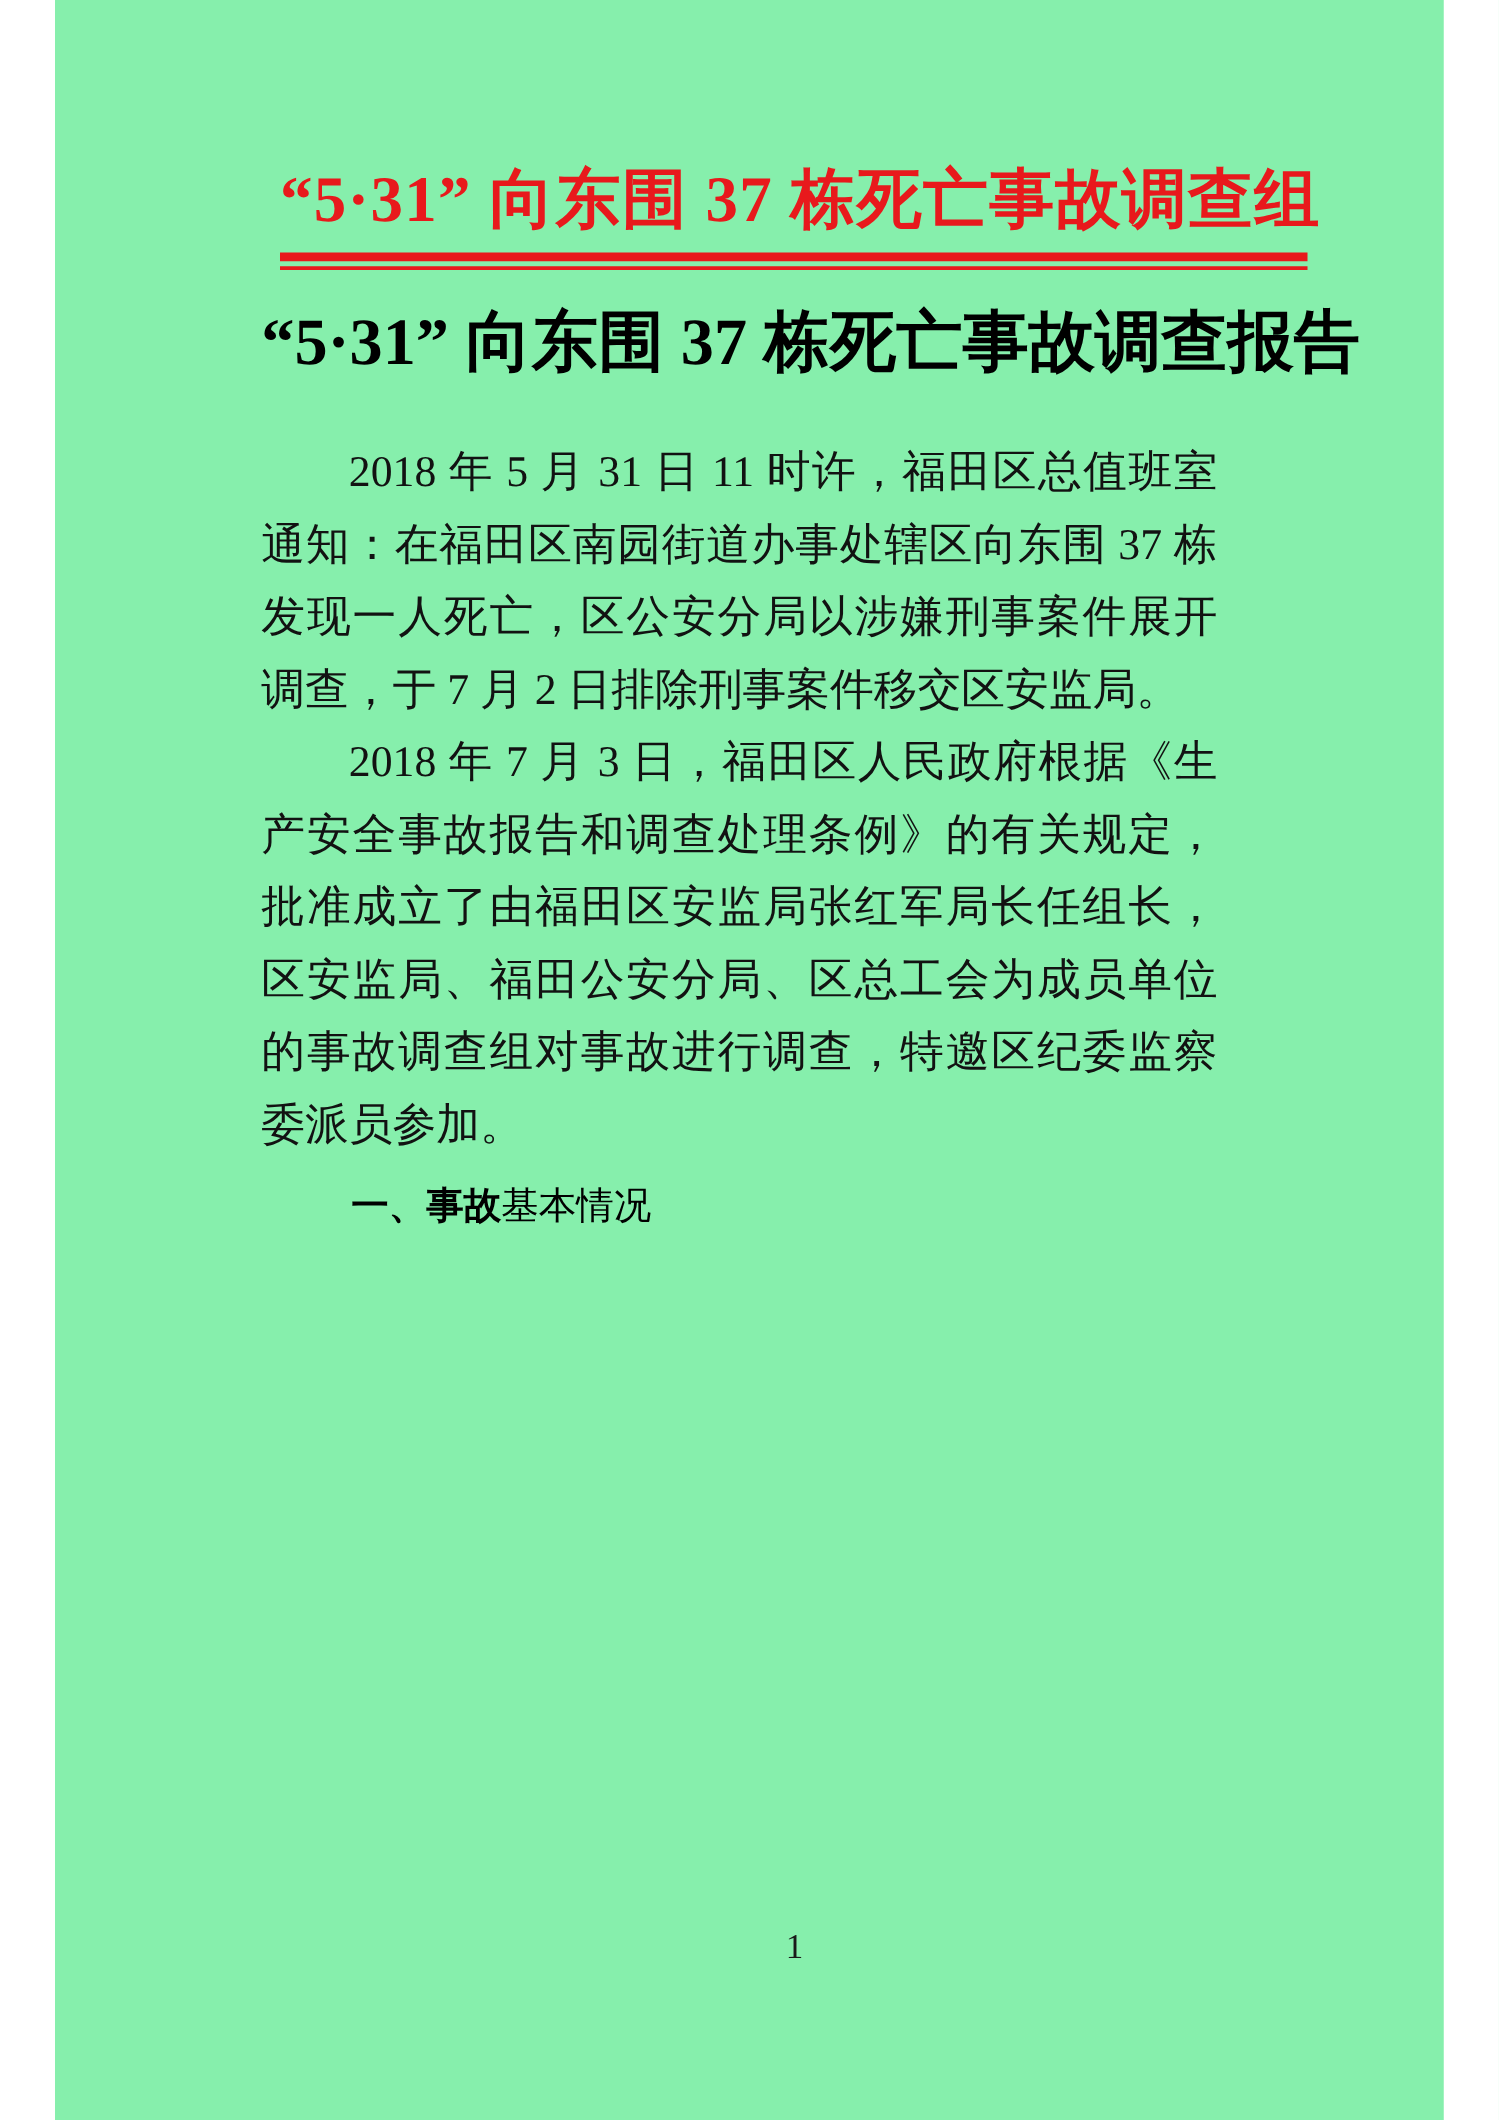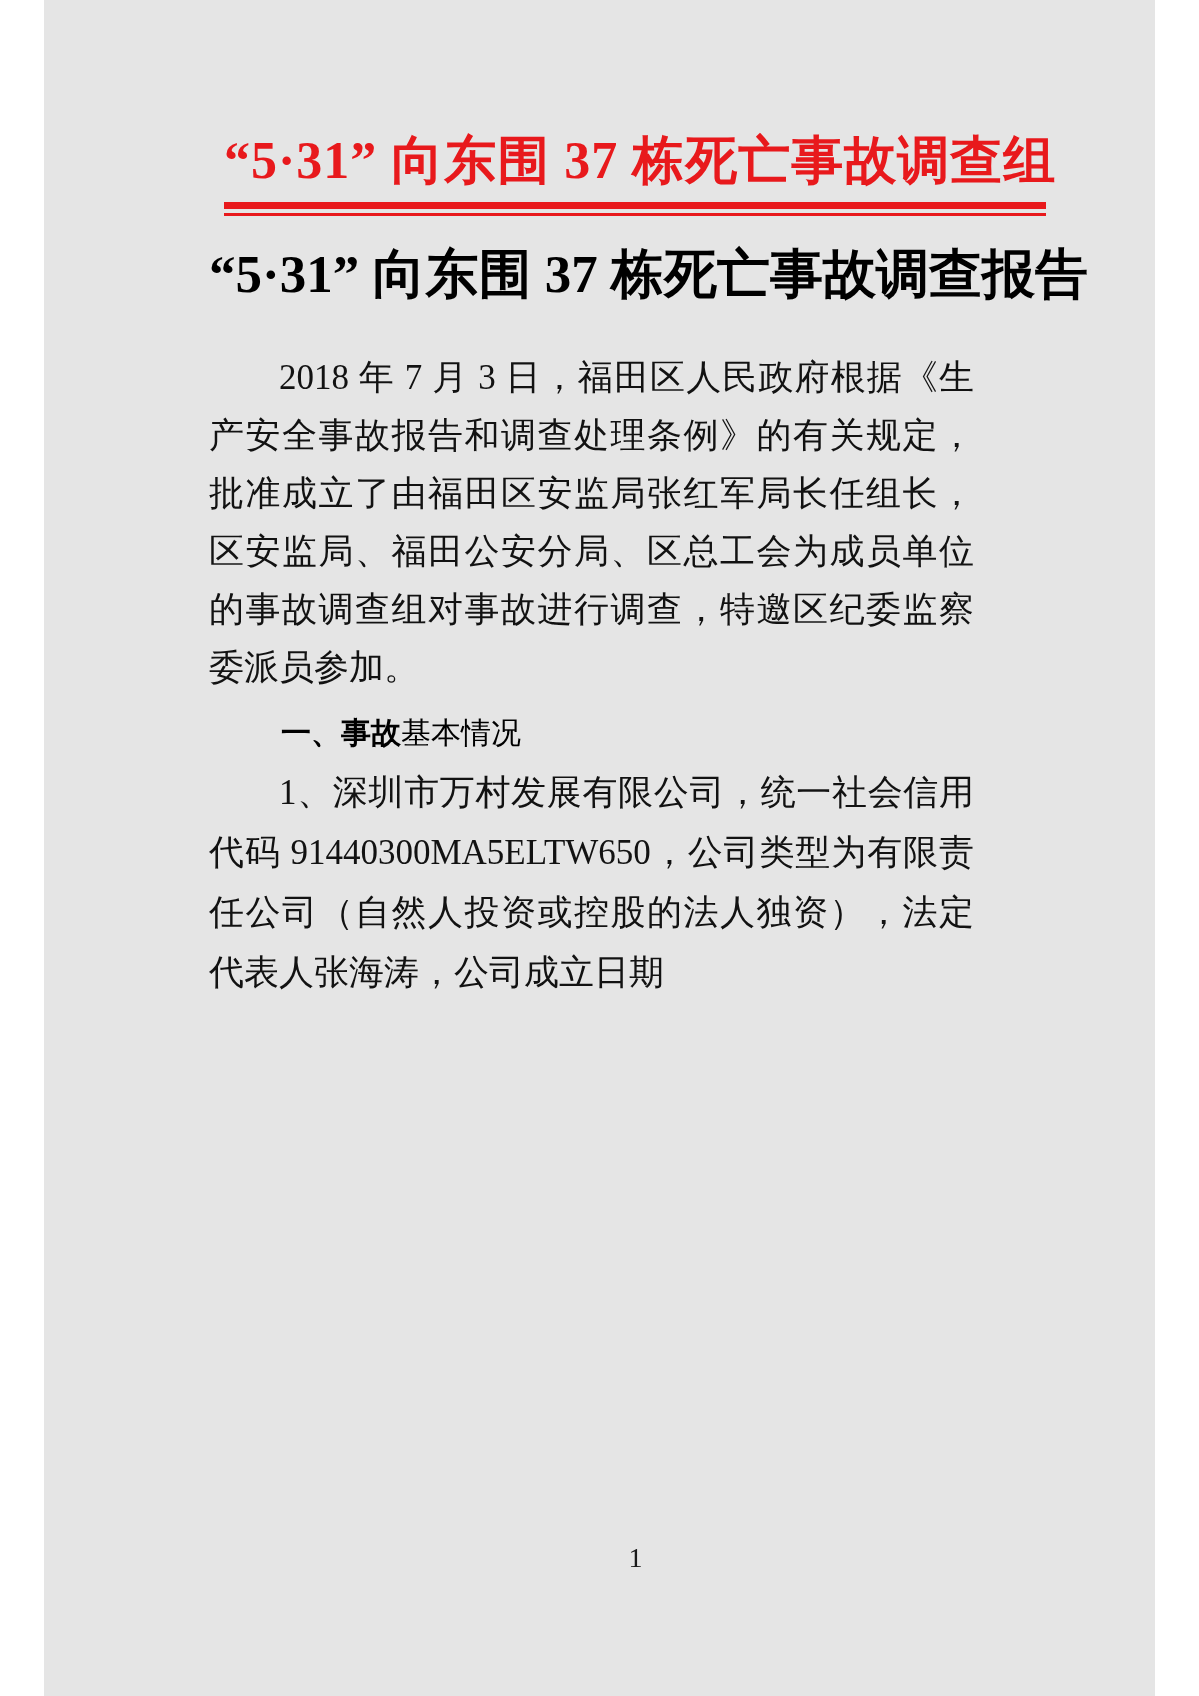--- a/index.html
+++ b/index.html
@@ -5,21 +5,21 @@
   :root{
     --red:#e8191c;
     --ink:#121212;
   }
   html,body{margin:0;padding:0;background:#ffffff;}
   .page{
     position:relative;
     width:1111px;
     height:1696px;
     margin:0 auto;
-    background:#e5e5e5;
+    background:#86efac;
     box-sizing:border-box;
     padding:132px 181px 0 165px;
     font-family:"Liberation Serif","DejaVu Serif",serif;
     color:var(--ink);
     overflow:hidden;
   }
   
   .banner{
     margin-left:15px;
     margin-right:-72px;
@@ -102,26 +102,26 @@
 <div class="page">
 
   <div class="banner">“5·31” 向东围 37 栋死亡事故调查组</div>
 
   <div class="banner-rule"></div>
 
   <h1 class="doc-title">“5·31” 向东围 37 栋死亡事故调查报告</h1>
 
   <div class="body-copy">
 
+    <p class="para">2018 年 5 月 31 日 11 时许，福田区总值班室通知：在福田区南园街道办事处辖区向东围 37 栋发现一人死亡，区公安分局以涉嫌刑事案件展开调查，于 7 月 2 日排除刑事案件移交区安监局。</p>
 
     <p class="para">2018 年 7 月 3 日，福田区人民政府根据《生产安全事故报告和调查处理条例》的有关规定，批准成立了由福田区安监局张红军局长任组长，区安监局、福田公安分局、区总工会为成员单位的事故调查组对事故进行调查，特邀区纪委监察委派员参加。</p>
 
 
     <h2 class="section-heading"><span class="strong">一、事故</span><span class="rest">基本情况</span></h2>
 
 
-    <p class="item-para">1、深圳市万村发展有限公司，统一社会信用代码 91440300MA5ELTW650，公司类型为有限责任公司（自然人投资或控股的法人独资），法定代表人张海涛，公司成立日期</p>
 
   </div>
 
   <div class="page-number">1</div>
 
 </div>
 
 </body></html>

